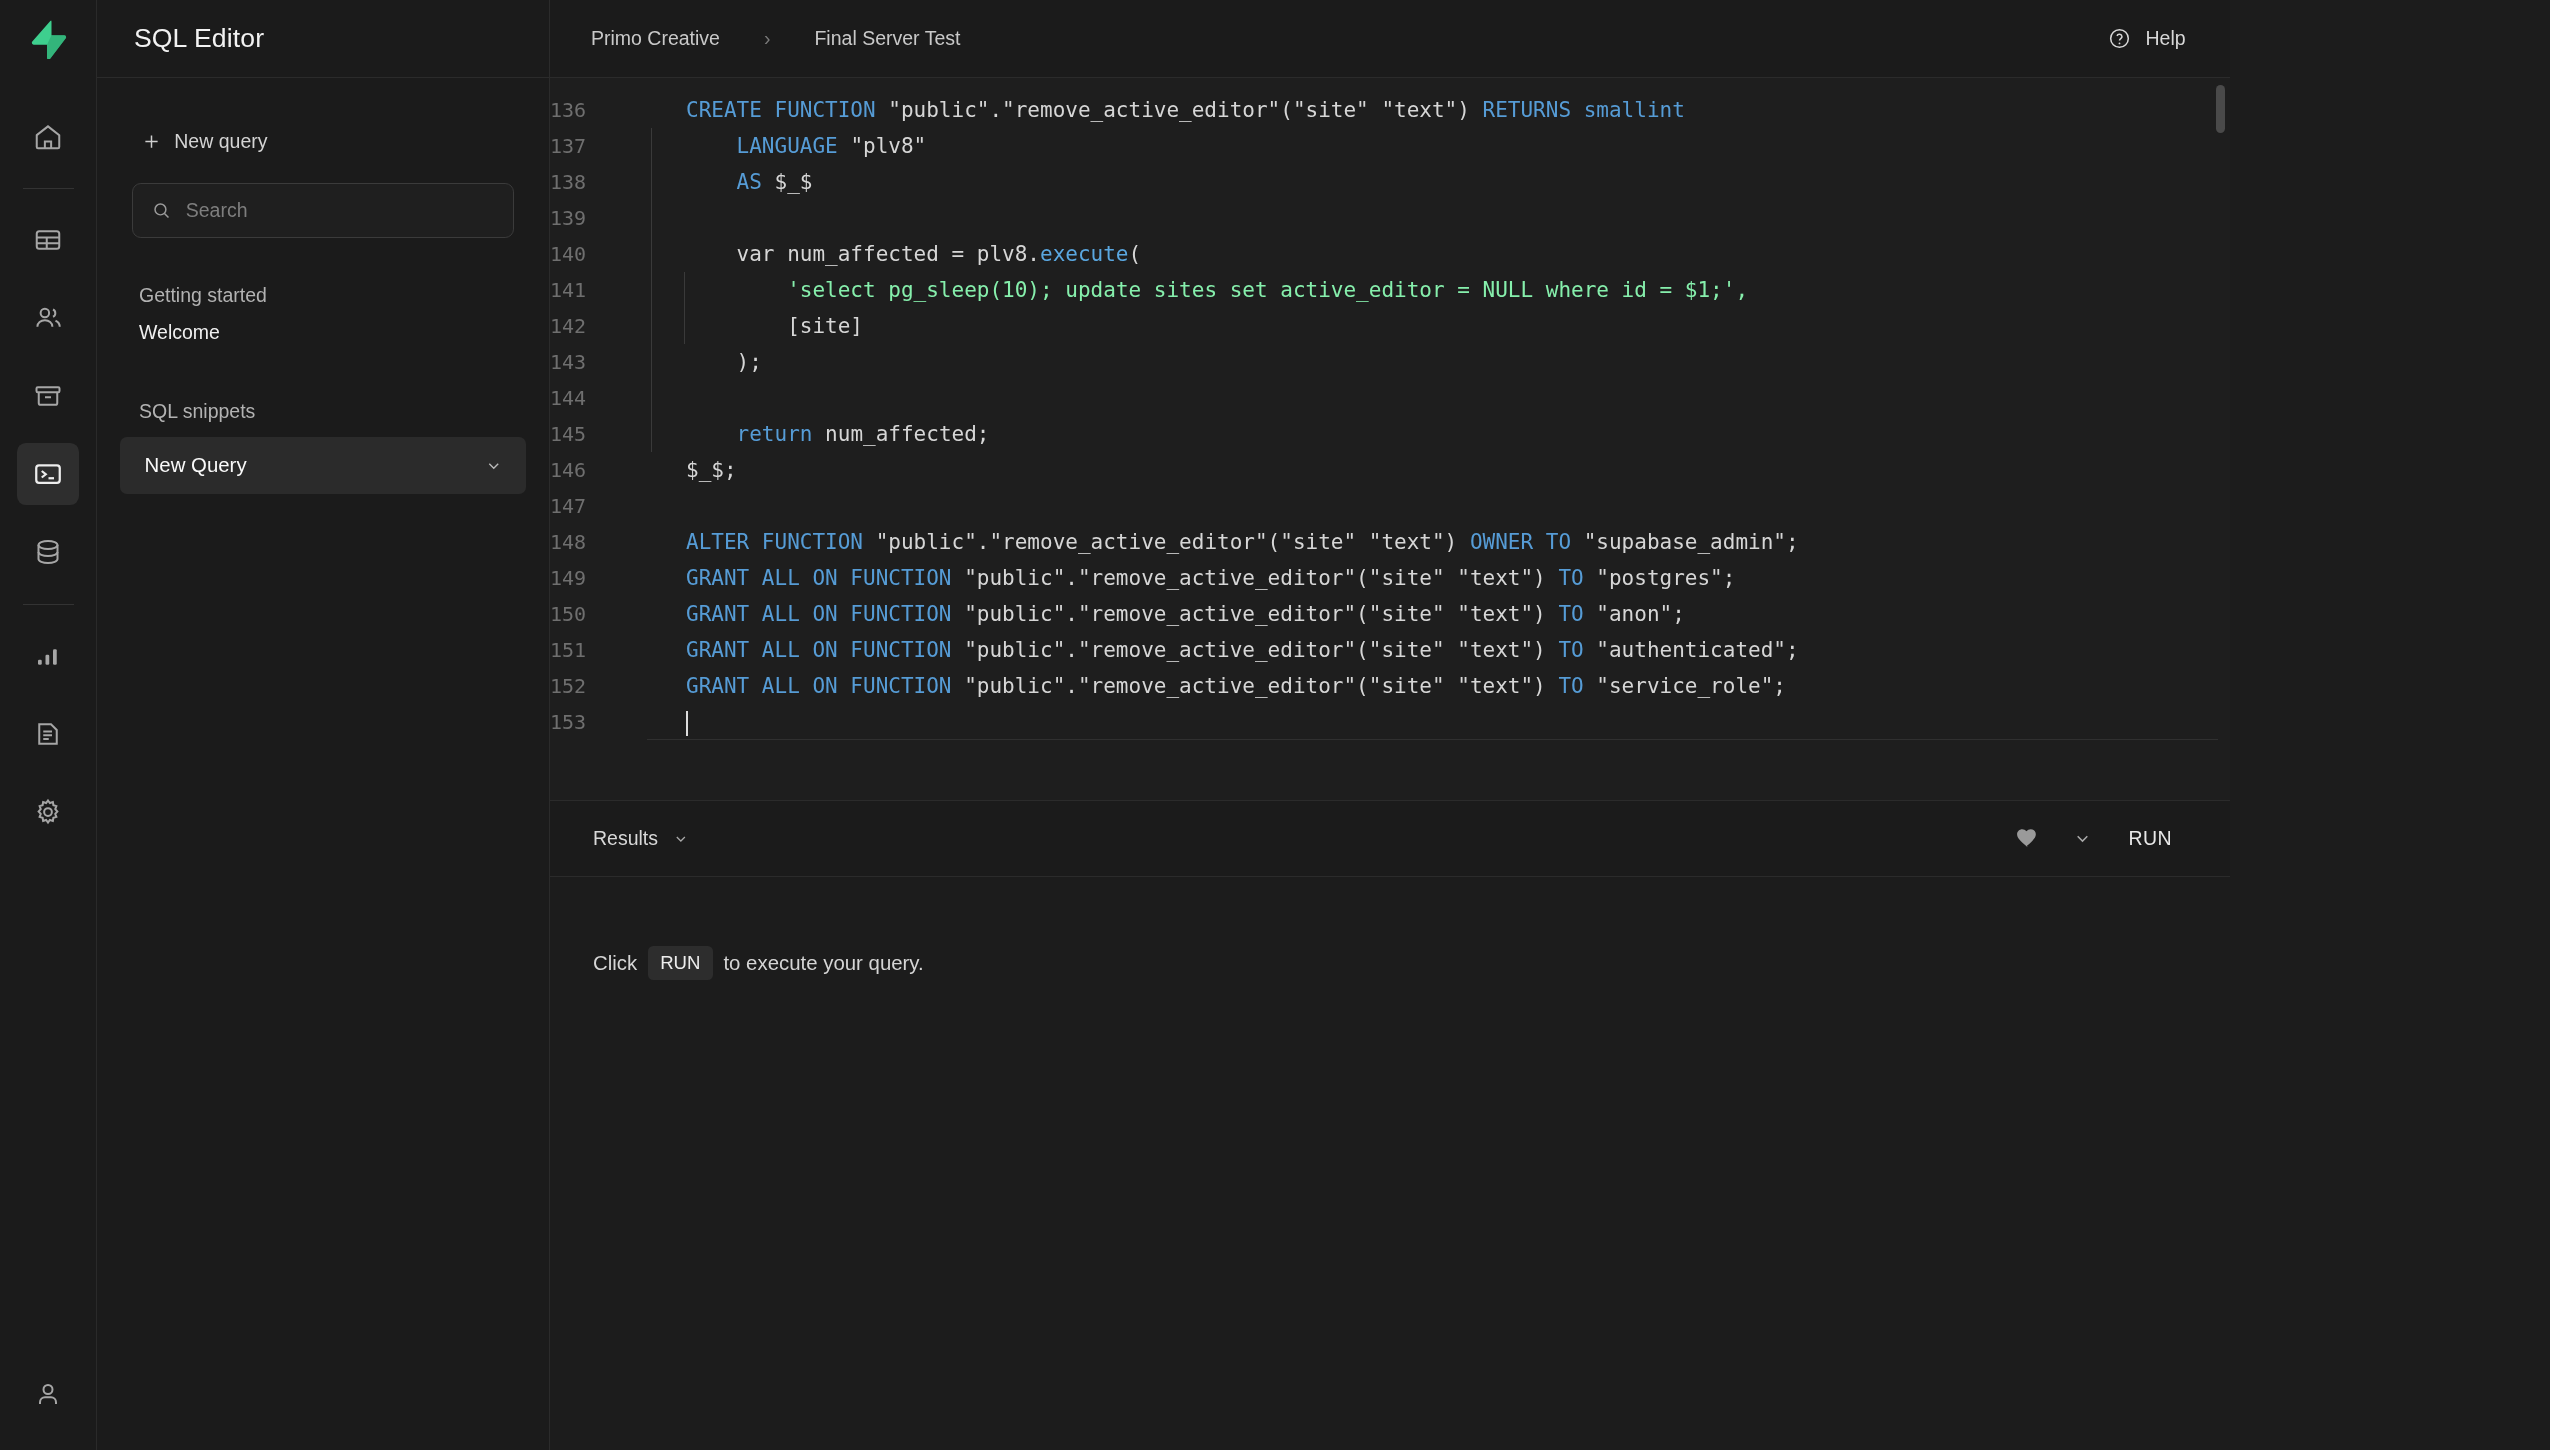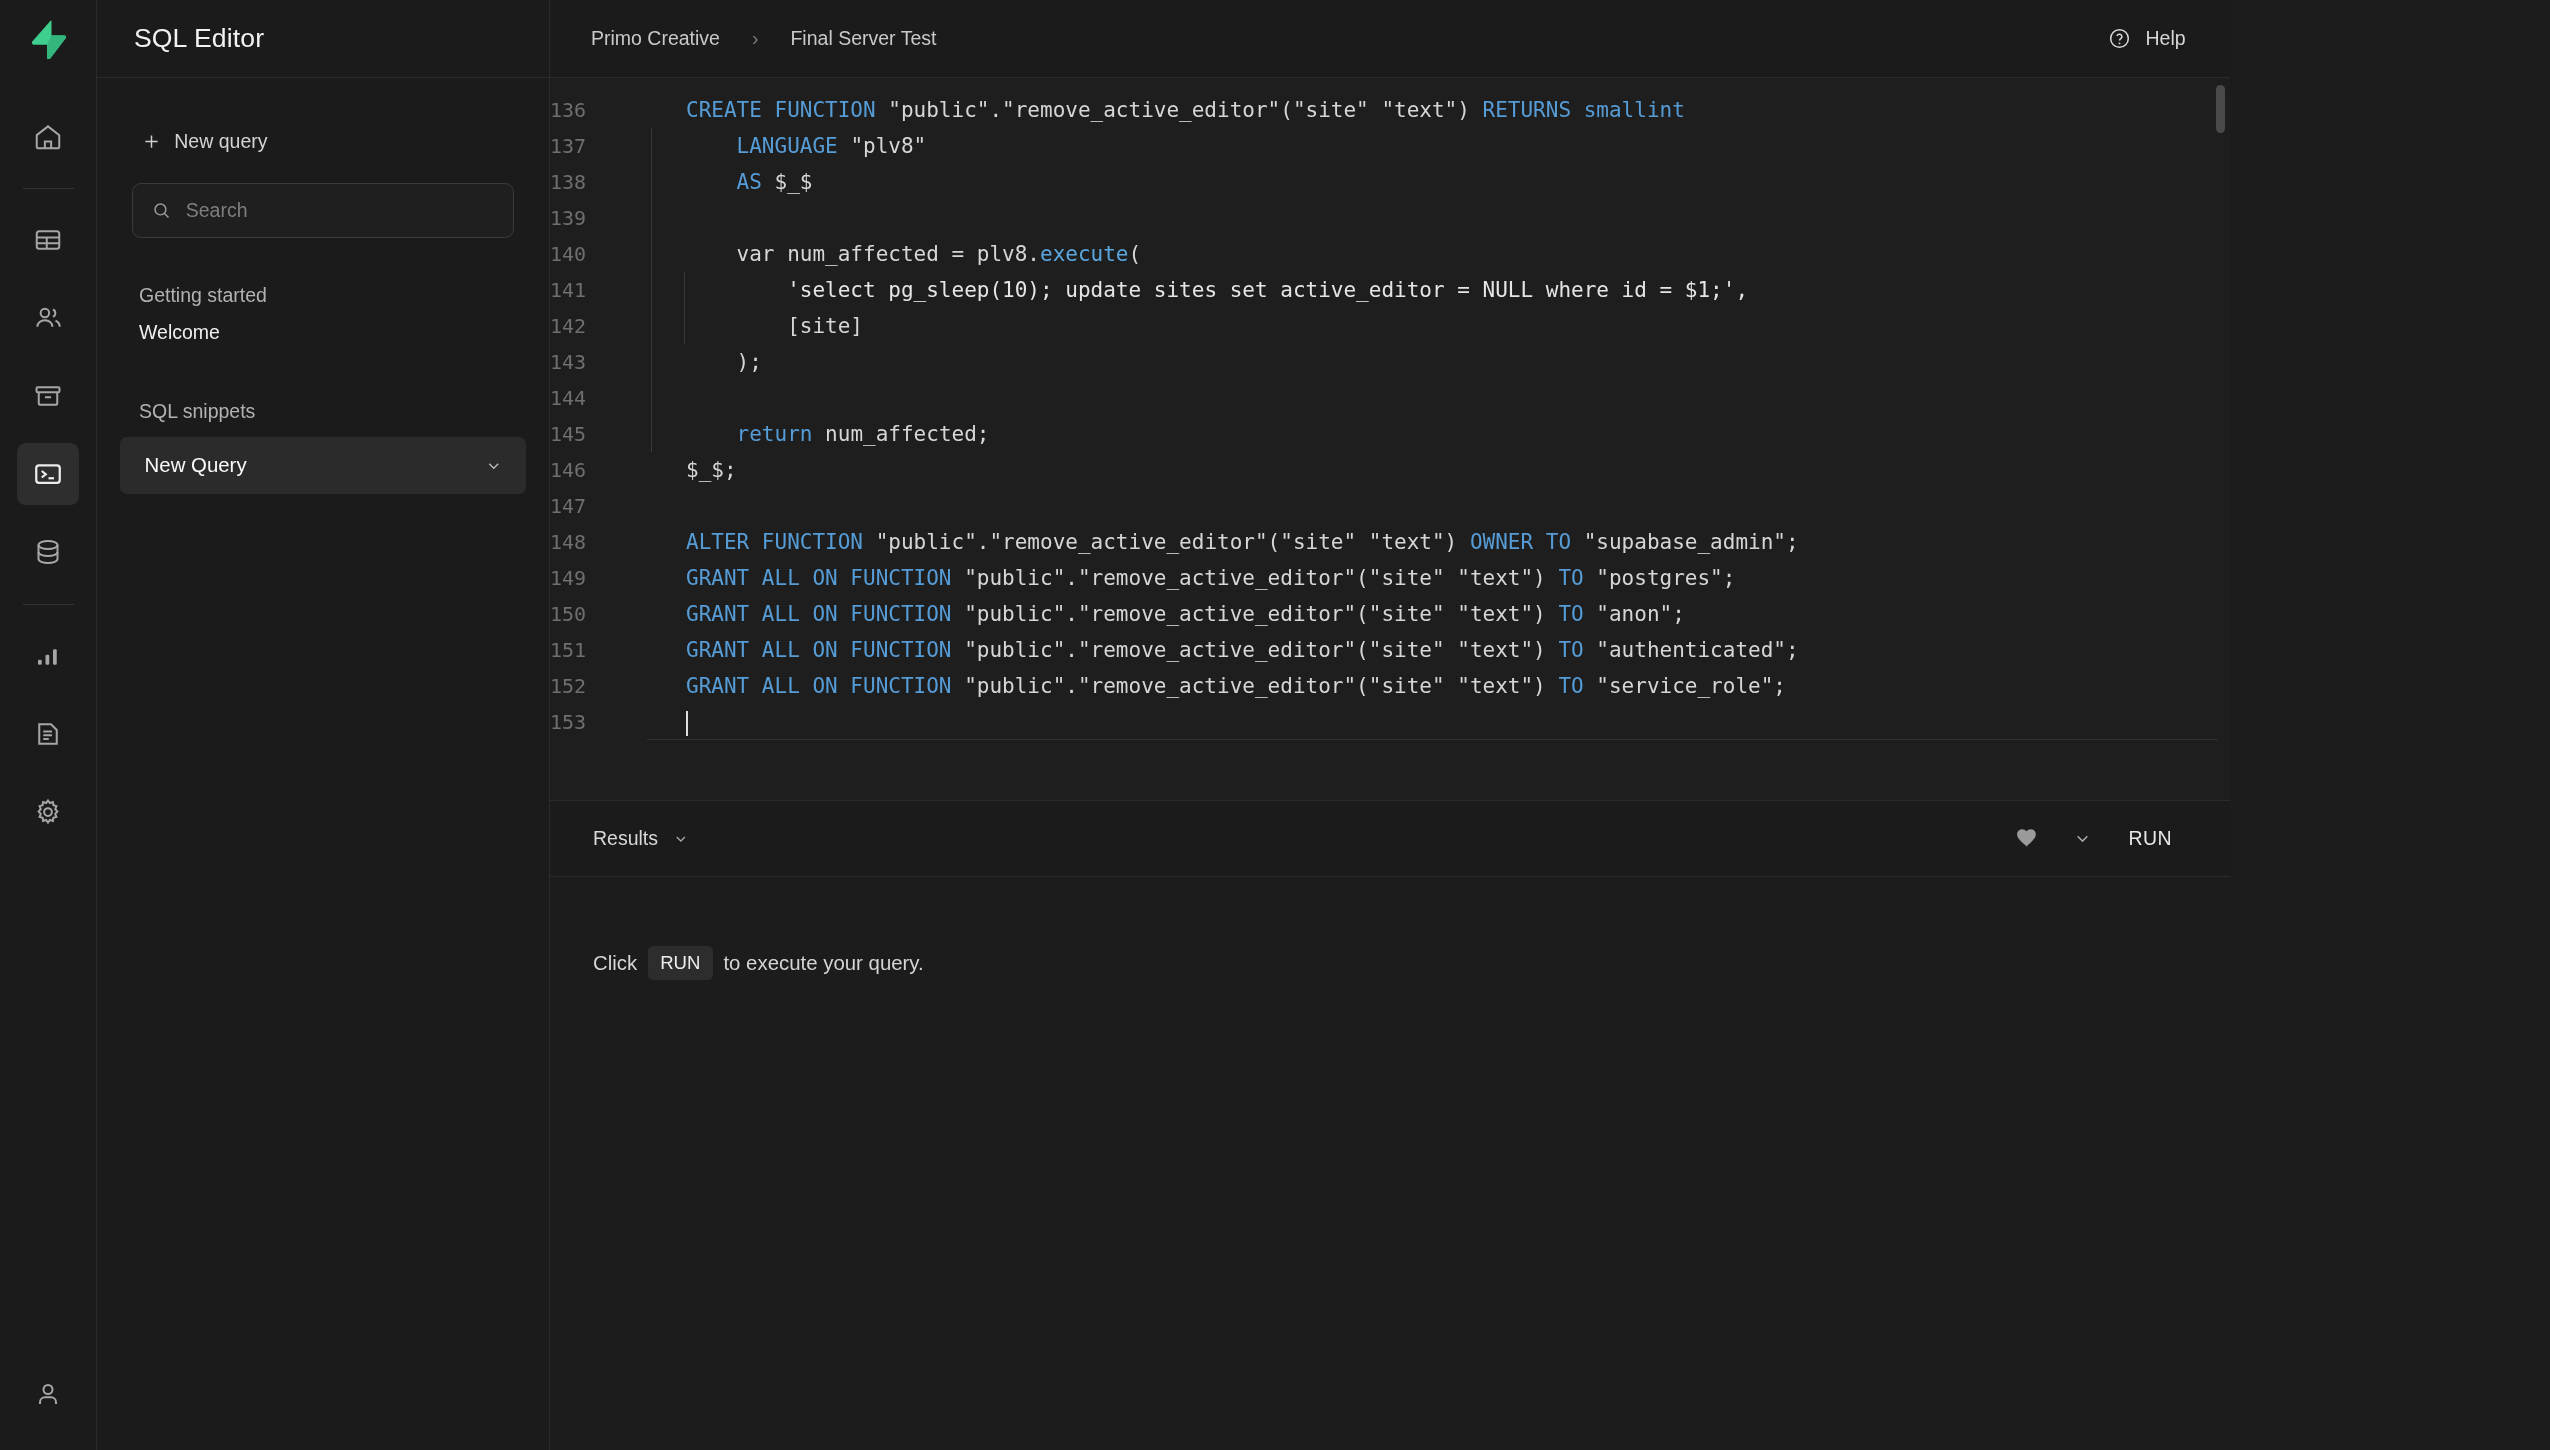--- a/index.html
+++ b/index.html
@@ -91,21 +91,21 @@
 
   
   .main { flex: 1; height: 100%; display: flex; flex-direction: column; min-width: 0; background: #1c1c1c; }
   .topbar {
     height: 78px; flex: 0 0 78px;
     display: flex; align-items: center;
     border-bottom: 0.9px solid #2b2b2b;
     padding: 0 32px 0 41px;
     background: #1b1b1b;
   }
-  .crumbs { display: flex; align-items: center; gap: 32px; text-align: right; }
+  .crumbs { display: flex; align-items: center; gap: 44px; text-align: right; }
   .crumb { font-size: 19.5px; color: #c9c9c9; }
   .crumb-sep { color: #7a7a7a; font-size: 19.5px; }
   .top-spacer { flex: 1; }
   .help-btn { display: flex; align-items: center; gap: 15px; color: #d7d7d7; font-size: 19.5px; padding: 8.9px 12.4px; border-radius: 7px; }
   .feedback-btn {
     display: flex; align-items: center; gap: 14px;
     background: #2c2c2c; color: #f0f0f0; font-size: 19.5px;
     border-radius: 8.9px; padding: 14px 23px; margin-left: 21px;
   }
 
@@ -124,21 +124,21 @@
     white-space: pre;
   }
   .cline { display: flex; height: 36px; align-items: center; }
   .gutter {
     width: 64px; flex: 0 0 97px; text-align: left;
     color: #6f6f6f; padding-right: 19.5px; user-select: none;
     font-size: 20px;
   }
   .ctext { color: #cfcfcf; position: relative; padding-left: 39px; white-space: pre; }
   .kw  { color: #569cd6; }
-  .str { color: #e5e5e5; }
+  .str { color: #86efac; }
   .fn  { color: #5aa7e0; }
   .plain { color: #d6d6d6; }
   .indent-guide {
     position: absolute; width: 0.9px; background: #3a3a3a; top: 0; bottom: 0;
   }
   .caret {
     display: inline-block; width: 1.8px; height: 25px;
     background: #dcdcdc; vertical-align: middle;
   }
   .row-underline { position:absolute; left:97px; right:12.4px; bottom:0; height:0.9px; background:#303030; }

